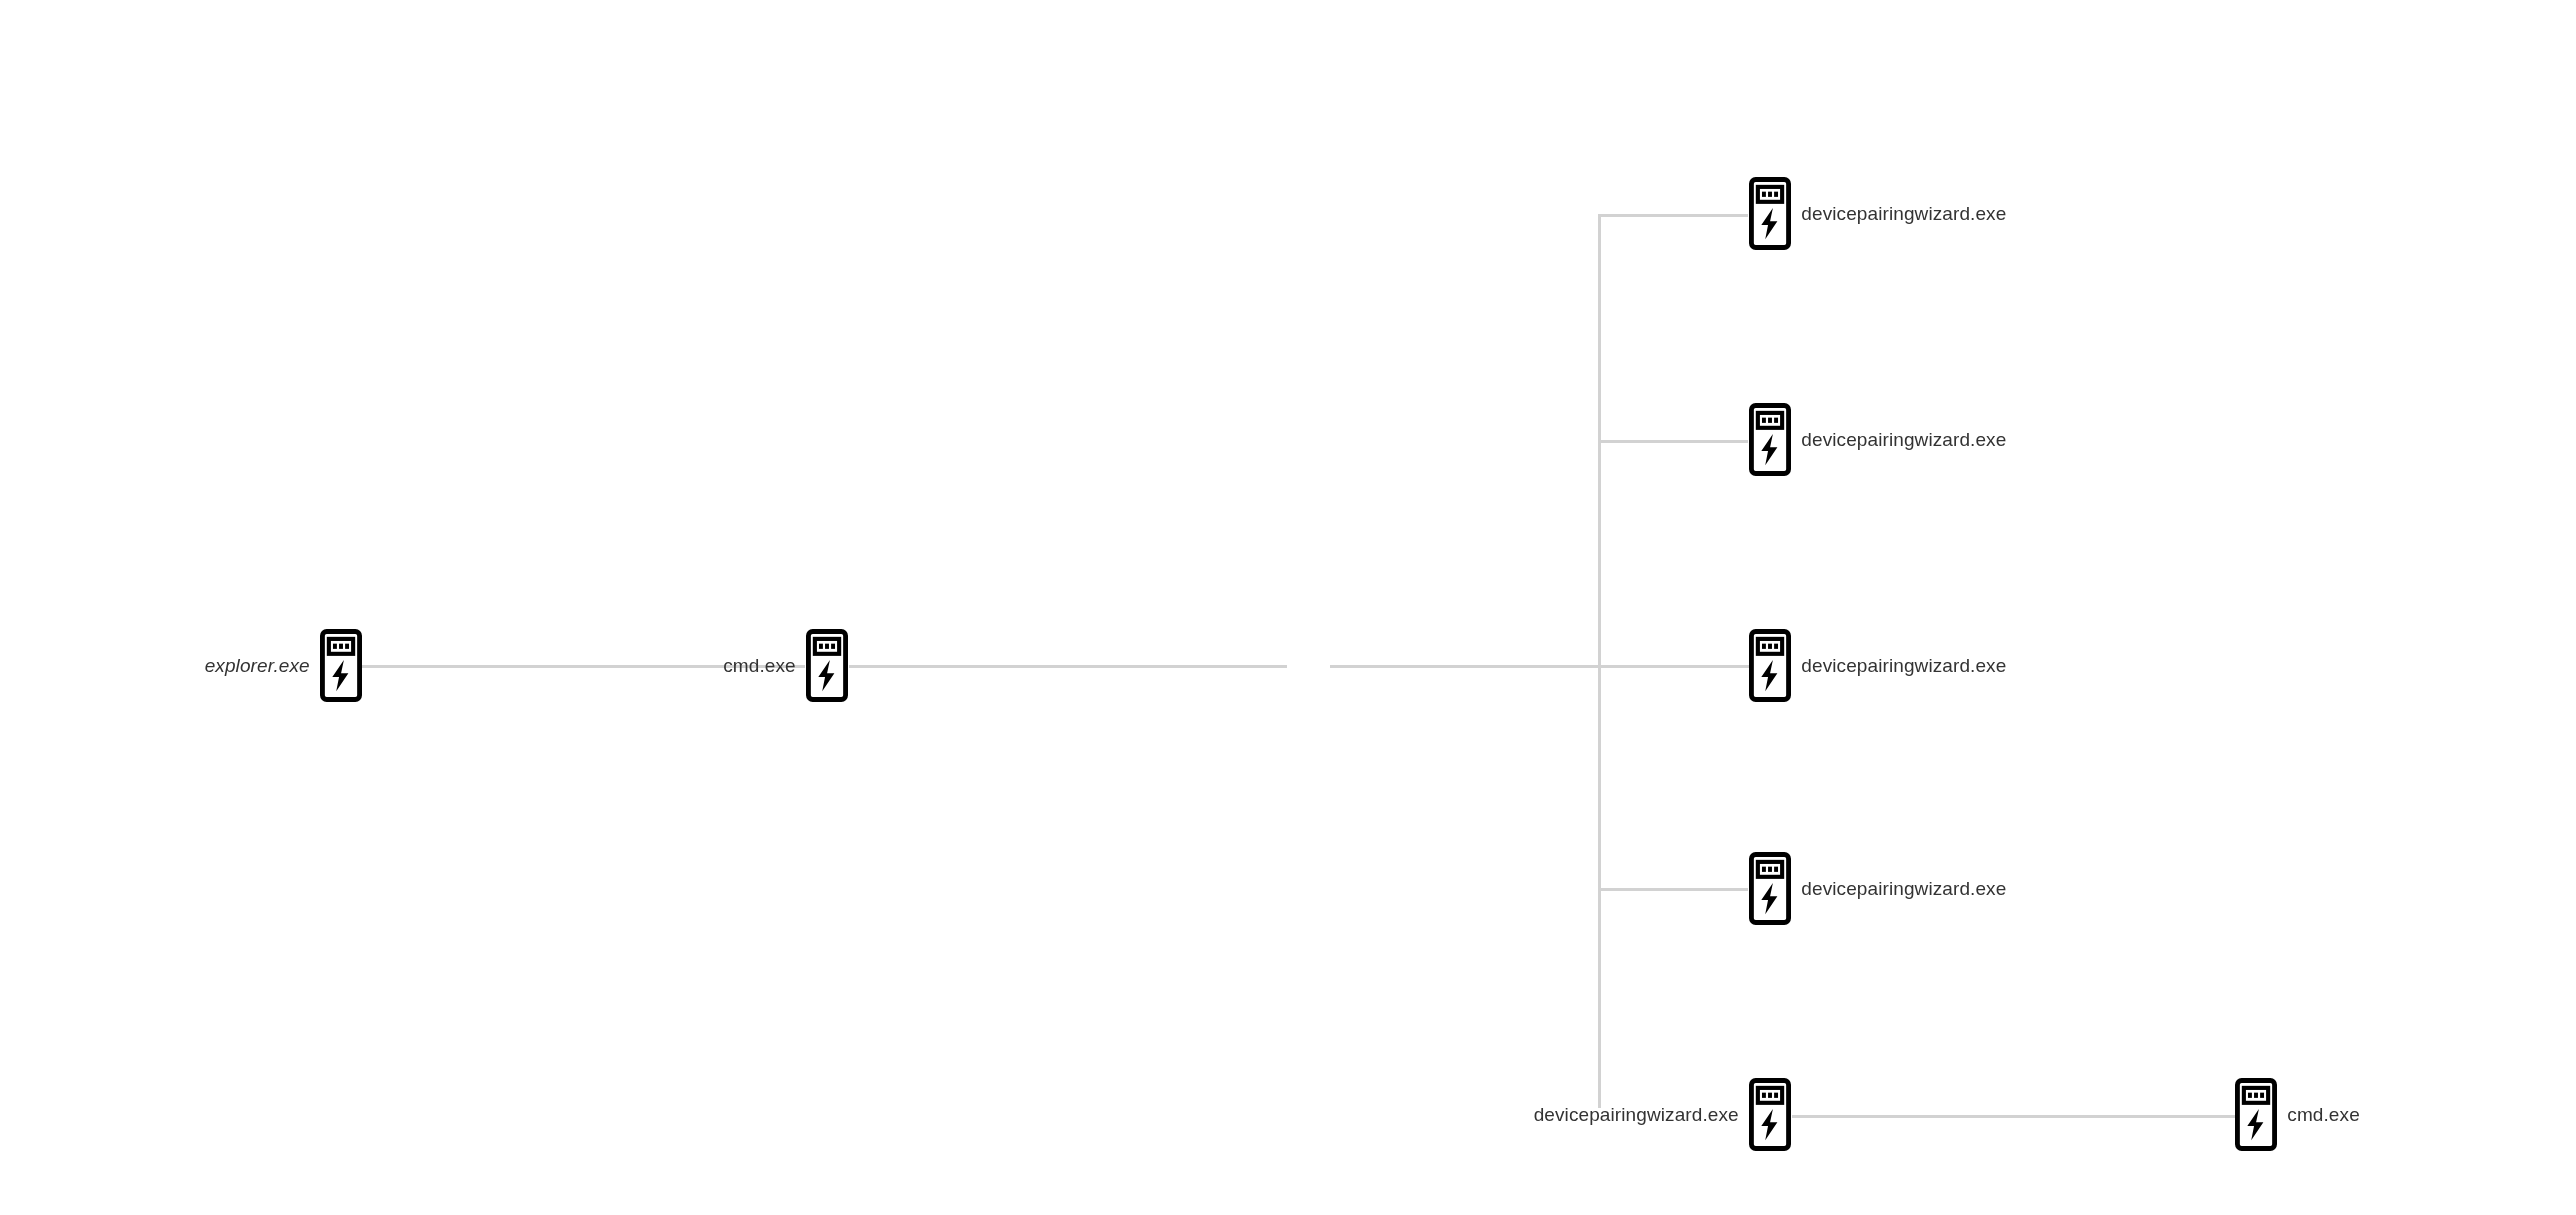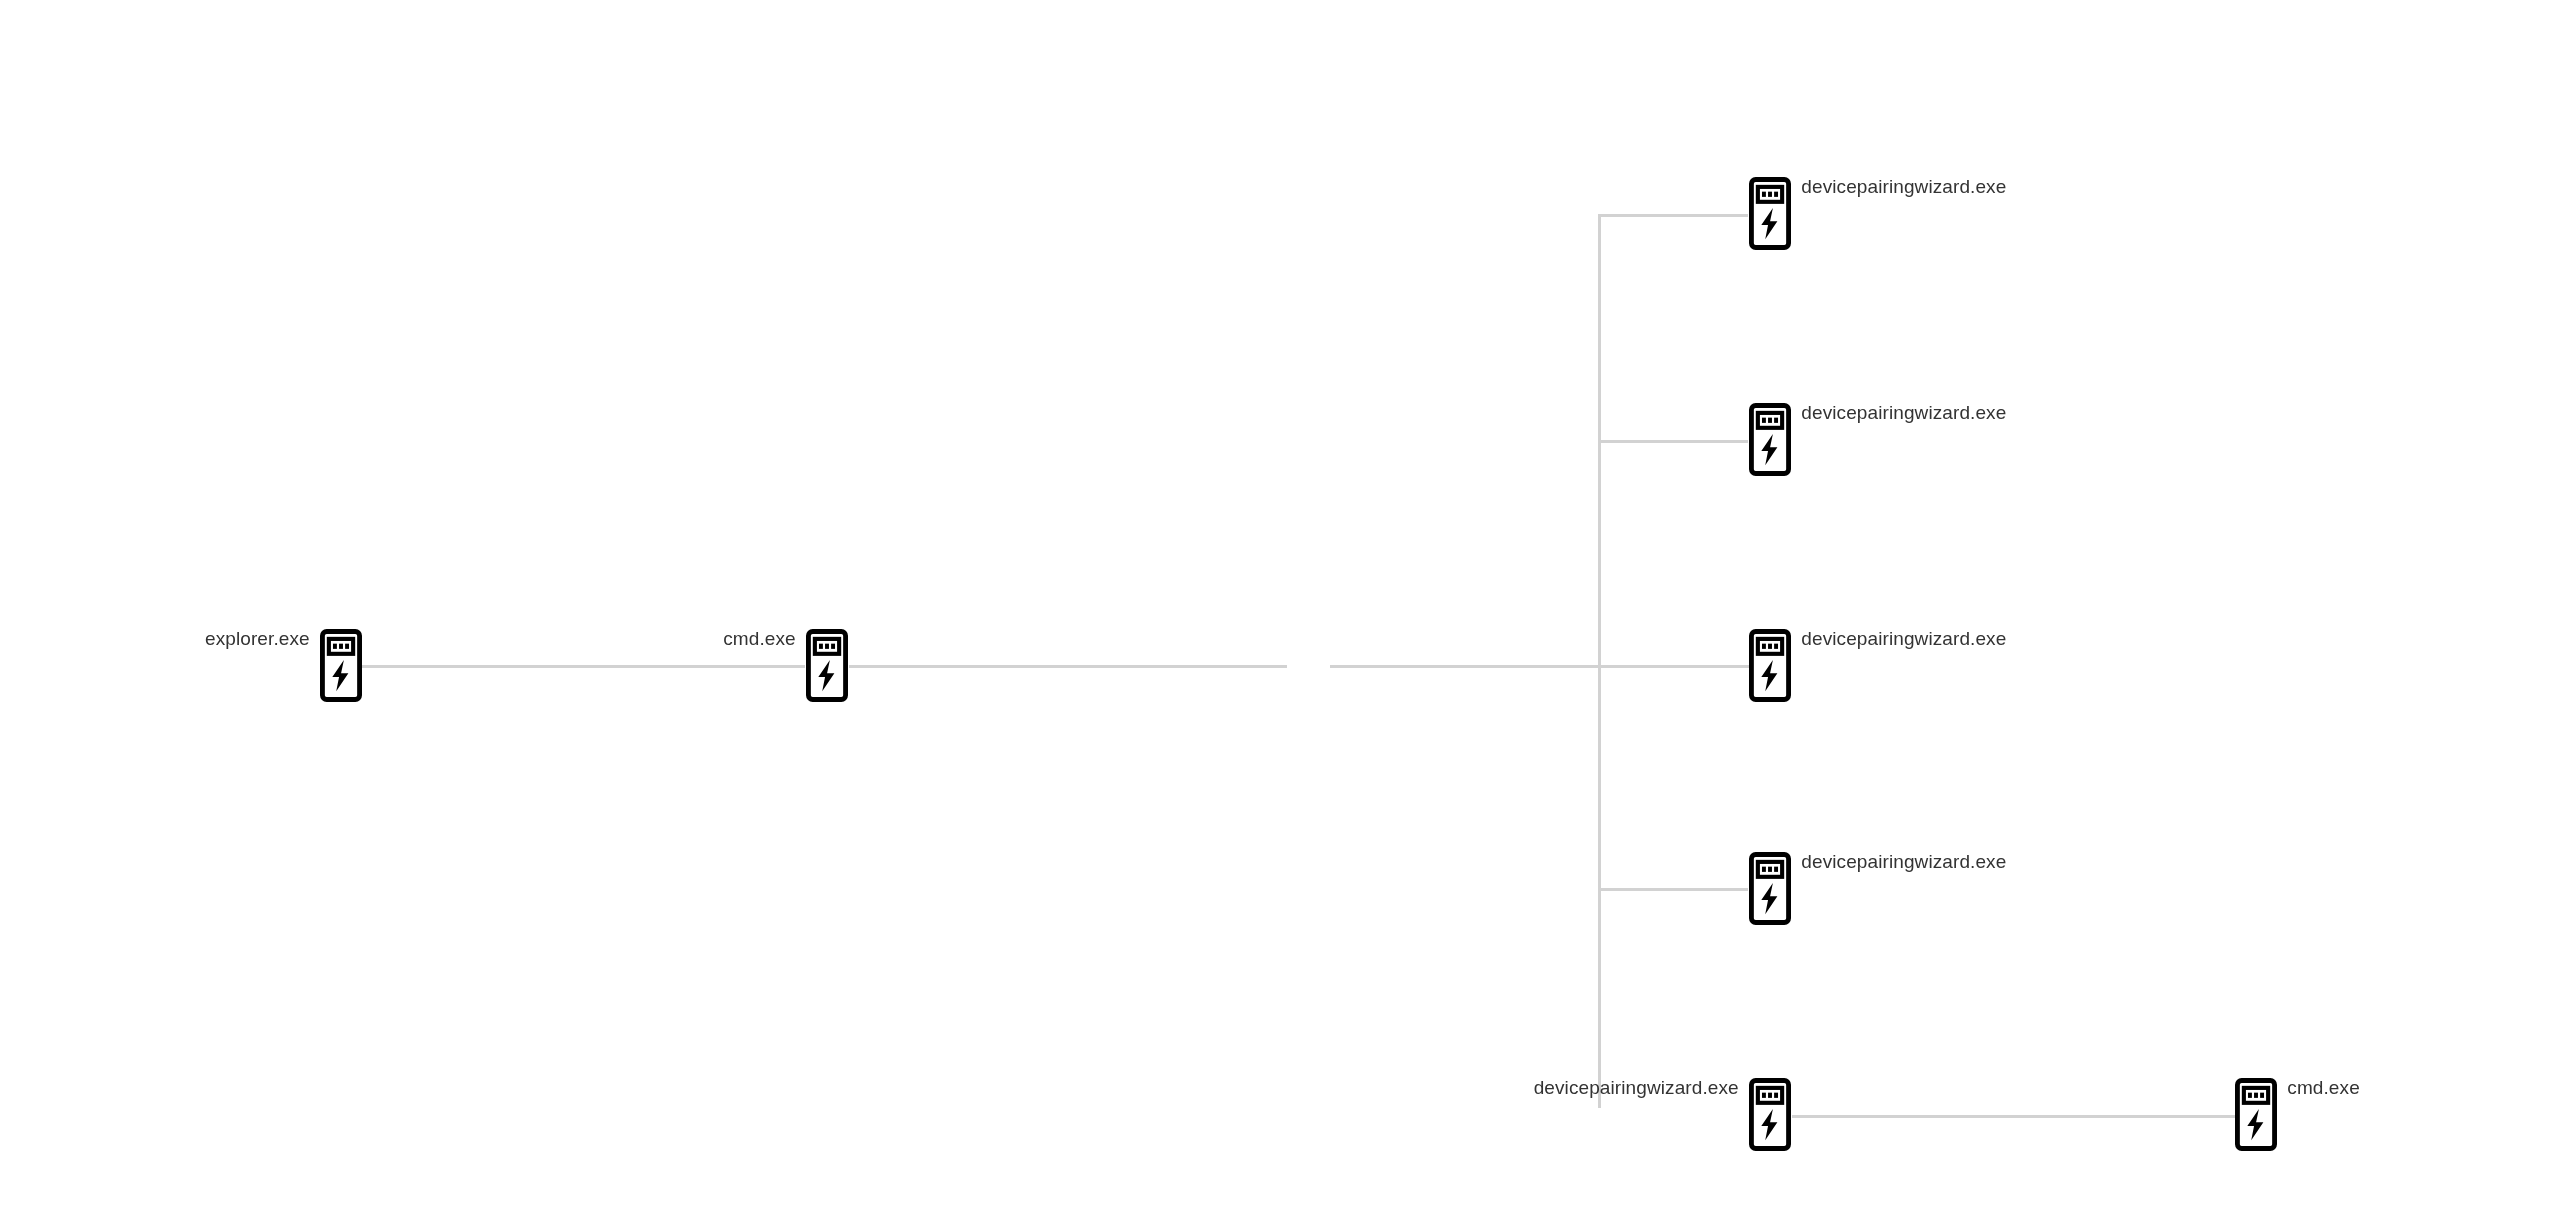--- a/index.html
+++ b/index.html
@@ -15,21 +15,21 @@
     height:1215px;
     background:#ffffff;
     overflow:hidden;
   }
   
   .edge{position:absolute;background:#d2d2d2;}
   .edge-h{height:2.8px;}
   .edge-v{width:2.8px;}
 
   
-  .node{position:absolute;display:flex;height:73px;}
+  .node{position:absolute;display:flex;align-items:center;height:73px;}
   .node-label{
     font-size:19px;
     line-height:1;
     color:#333333;
     white-space:nowrap;
     letter-spacing:0.1px;
   }
   .label-left{margin-right:10.3px;text-align:right;}
   .label-right{margin-left:10.3px;text-align:left;}
   .node-icon{
@@ -45,21 +45,21 @@
 
 <div id="canvas">
     <div class="edge edge-h" style="background: rgb(210, 210, 210); left: 362px; top: 665px; width: 443px;"></div>
     <div class="edge edge-h" style="background: rgb(210, 210, 210); left: 849px; top: 665px; width: 438px;"></div>
     <div class="edge edge-h" style="background: rgb(210, 210, 210); left: 1330px; top: 665px; width: 419px;"></div>
     <div class="edge edge-v" style="background: rgb(210, 210, 210); left: 1598px; top: 214px; height: 894px;"></div>
     <div class="edge edge-h" style="background: rgb(210, 210, 210); left: 1598px; top: 214px; width: 150px;"></div>
     <div class="edge edge-h" style="background: rgb(210, 210, 210); left: 1598px; top: 440px; width: 150px;"></div>
     <div class="edge edge-h" style="background: rgb(210, 210, 210); left: 1598px; top: 888px; width: 150px;"></div>
     <div class="edge edge-h" style="background: rgb(210, 210, 210); left: 1792px; top: 1115px; width: 443px;"></div>
-    <div class="node" style="top: 629px; left: 0px; width: 362px; justify-content: flex-end;">
+    <div class="node" style="top: 629px; left: 0px; width: 362px; justify-content: flex-end; font-style: italic;">
       <span class="node-label label-left" style="color: rgb(51, 51, 51);">explorer.exe</span>
       <span class="node-icon">
         <svg viewBox="0 0 45 78" fill="none">
           <rect x="2.6" y="2.6" width="39.8" height="72.8" rx="4.5" stroke="#000" stroke-width="5.2" fill="#fff"></rect>
           <rect x="9.5" y="10.5" width="26" height="16" stroke="#000" stroke-width="4.4" fill="#fff"></rect>
           <rect x="13.9" y="15.6" width="4.2" height="5.6" fill="#000"></rect>
           <rect x="20.4" y="15.6" width="4.2" height="5.6" fill="#000"></rect>
           <rect x="26.9" y="15.6" width="4.2" height="5.6" fill="#000"></rect>
           <path d="M25.6 33.0 L13.2 51.4 L20.4 51.4 L17.4 66.6 L30.4 47.2 L22.6 47.2 Z" fill="#000"></path>
         </svg>

